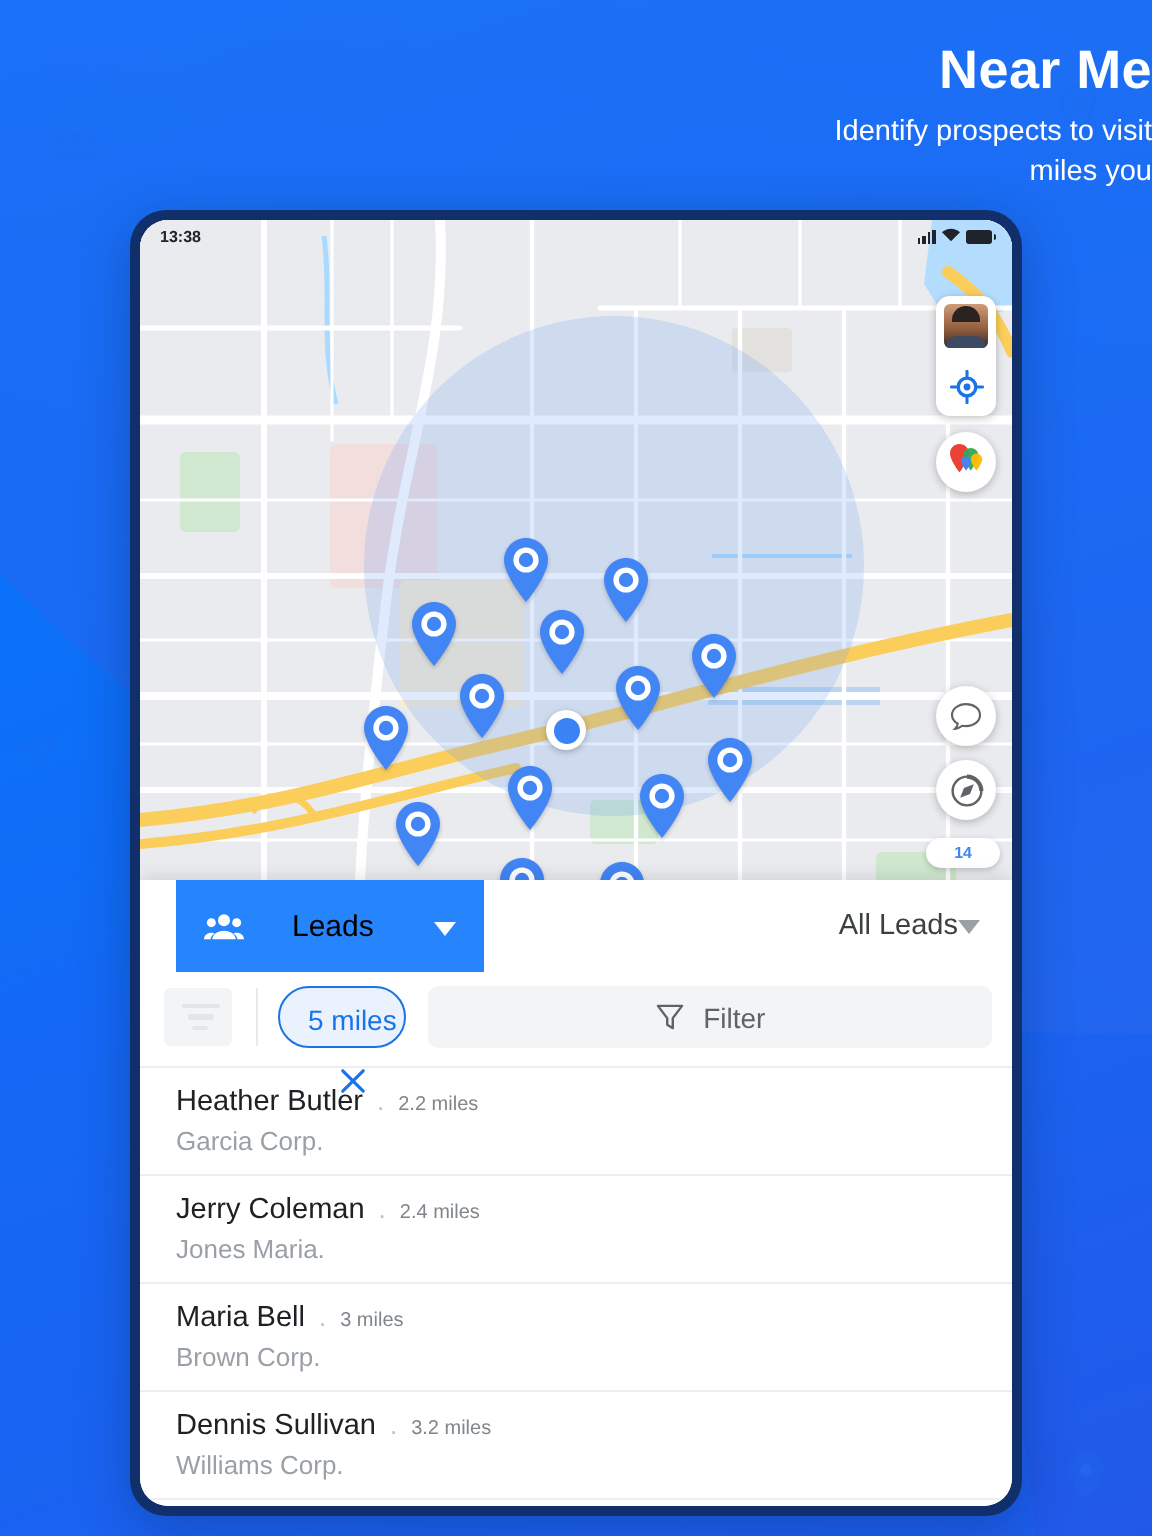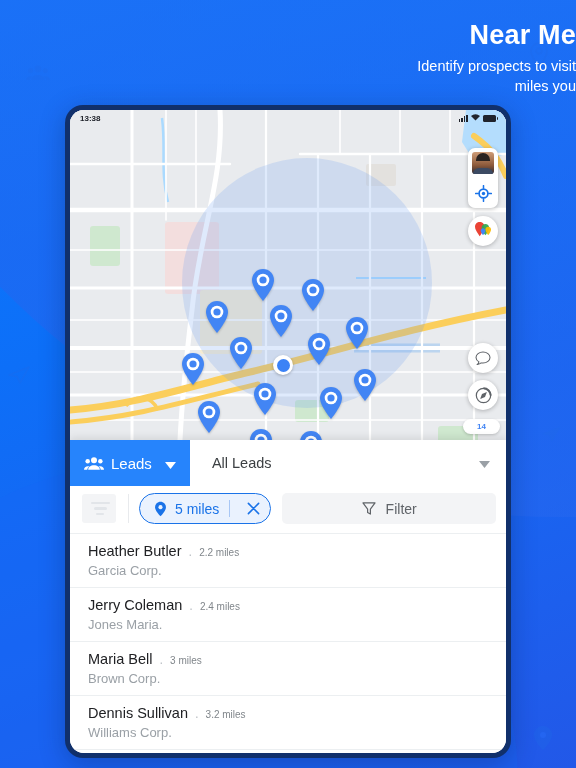--- a/index.html
+++ b/index.html
@@ -138,26 +138,26 @@
     background:#fff; color:#4285f4; font-size:8px; font-weight:bold;
     padding:3px 14px; border-radius:9px; box-shadow:0 1px 3px rgba(0,0,0,.2);
   }
 
   
   .panel { flex:1; background:#fff; display:flex; flex-direction:column; position:relative; z-index:10;
            box-shadow:0 -2px 8px rgba(0,0,0,.10); }
 
   .tabrow { display:flex; height:46px; align-items:stretch; background:#fff; }
   .tab-leads {
-    background:#2684fc; color:#ffffff; display:flex; align-items:center; gap:7px;
-    padding:0 14px; font-size:15px;
+    background:#2684fc; color:#000000; display:flex; align-items:center; gap:24px;
+    padding:0 14px; font-size:15px;margin-left:18px;
   }
   .tab-leads .caret { margin-left:6px; }
   .allleads {
-    flex:1; display:flex; align-items:center; justify-content:space-between;
+    flex:1; display:flex; align-items:center; justify-content:flex-end;
     padding:0 16px 0 22px; font-size:14.5px; color:#3c4043;
   }
 
   .filterrow {
     display:flex; align-items:center; gap:0;
     padding:7px 10px 9px 12px;
     border-bottom:1px solid #eceff1;
   }
   .sort-box {
     width:34px;height:29px;background:#f3f4f6;border-radius:3px;
@@ -165,21 +165,21 @@
     padding-left:2px;
   }
   .sort-box span { display:block; height:2.6px; background:#e2e5e9; border-radius:2px; }
   .sort-box span:nth-child(1){width:19px}
   .sort-box span:nth-child(2){width:13px}
   .sort-box span:nth-child(3){width:8px}
   .divider-v { width:1px; height:29px; background:#e8eaed; margin:0 10px 0 12px; }
   .miles-pill {
     display:flex; align-items:center; gap:8px;
     background:#eaf2fe; border:1.6px solid #1a73e8; border-radius:18px;
-    height:31px; padding:0 4px 0 14px; color:#1a73e8; font-size:14px;
+    height:31px; padding:0 4px 0 14px; color:#1a73e8; font-size:14px;flex-direction:column;
   }
   .miles-pill .sep { width:1px;height:17px;background:#a8c7f5;margin:0 2px; }
   .x-btn { width:26px;height:26px;display:flex;align-items:center;justify-content:center;border-radius:50%; }
   .filter-btn {
     margin-left:11px; flex:1; height:31px; background:#f3f4f6; border-radius:5px;
     display:flex; align-items:center; justify-content:center; gap:10px;
     color:#5f6368; font-size:14px;
   }
 
   .list { flex:1; overflow:hidden; }

